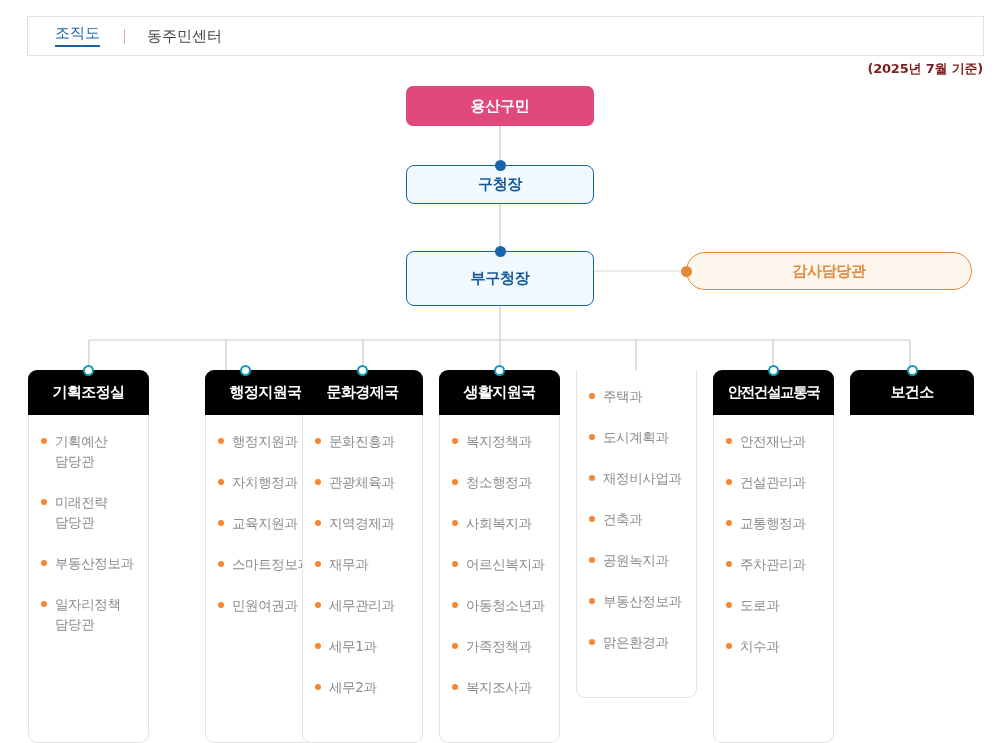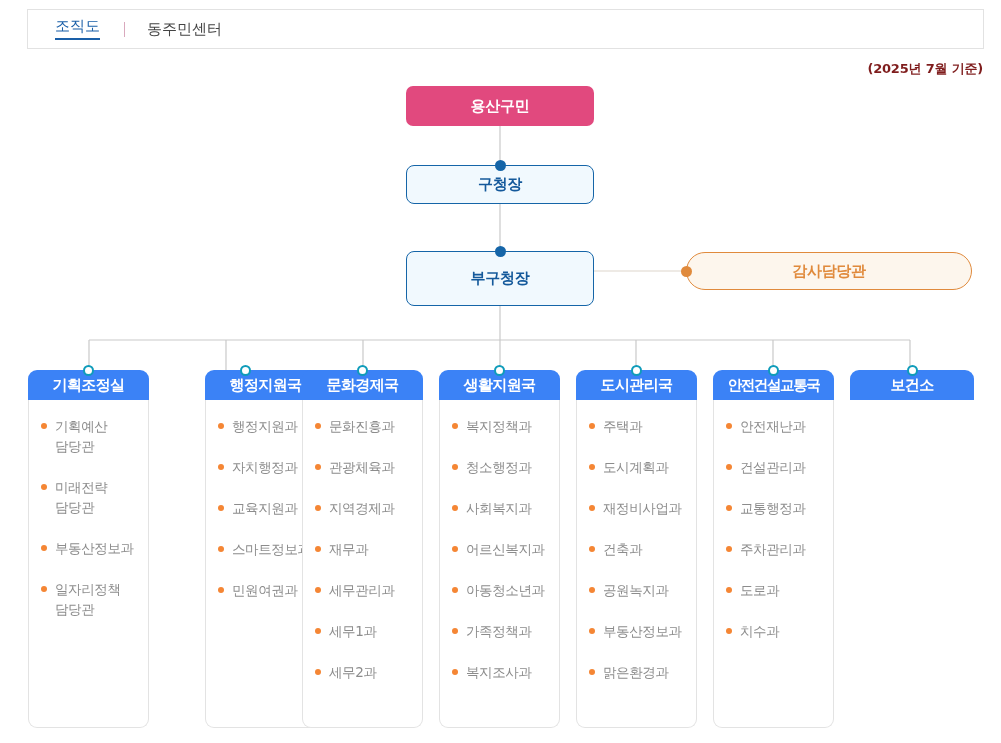--- a/index.html
+++ b/index.html
@@ -14,21 +14,21 @@
     font-family: "DejaVu Sans", "Liberation Sans", sans-serif;
     color: #333333;
     position: relative;
     overflow: hidden;
   }
 
   
   .tabbar {
     position: absolute;
     left: 27px;
-    top: 9px;
+    top: 16px;
     width: 957px;
     height: 40px;
     border: 1px solid #e2e2e2;
     box-sizing: border-box;
     display: flex;
     align-items: center;
     background: #fff;
   }
   .tab-active {
     margin-left: 27px;
@@ -142,22 +142,22 @@
     position: absolute;
     left: 28px;
     top: 370px;
   }
   .col {
     position: absolute;
     top: 0;
     width: 121px;
   }
   .col-head {
-    height: 30px;
-    background: #3b82f6;
+    height: 45px;
+    background: #000000;
     border-radius: 9px 9px 0 0;
     color: #ffffff;
     font-size: 15px;
     font-weight: bold;
     letter-spacing: -0.6px;
     display: flex;
     align-items: center;
     justify-content: center;
     box-sizing: border-box;
     white-space: nowrap;
@@ -307,24 +307,20 @@
       <div class="dept"><span class="bullet"></span><span style="white-space:pre-line;">청소행정과</span></div>
       <div class="dept"><span class="bullet"></span><span style="white-space:pre-line;">사회복지과</span></div>
       <div class="dept"><span class="bullet"></span><span style="white-space:pre-line;">어르신복지과</span></div>
       <div class="dept"><span class="bullet"></span><span style="white-space:pre-line;">아동청소년과</span></div>
       <div class="dept"><span class="bullet"></span><span style="white-space:pre-line;">가족정책과</span></div>
       <div class="dept"><span class="bullet"></span><span style="white-space:pre-line;">복지조사과</span></div>
     </div>
   </div>
 
   <div class="col" style="left:548px;">
-    <div class="col-head">
-      <span class="head-dot"></span>
-      <span>도시관리국</span>
-    </div>
     <div class="col-body">
       <div class="dept"><span class="bullet"></span><span style="white-space:pre-line;">주택과</span></div>
       <div class="dept"><span class="bullet"></span><span style="white-space:pre-line;">도시계획과</span></div>
       <div class="dept"><span class="bullet"></span><span style="white-space:pre-line;">재정비사업과</span></div>
       <div class="dept"><span class="bullet"></span><span style="white-space:pre-line;">건축과</span></div>
       <div class="dept"><span class="bullet"></span><span style="white-space:pre-line;">공원녹지과</span></div>
       <div class="dept"><span class="bullet"></span><span style="white-space:pre-line;">부동산정보과</span></div>
       <div class="dept"><span class="bullet"></span><span style="white-space:pre-line;">맑은환경과</span></div>
     </div>
   </div>

